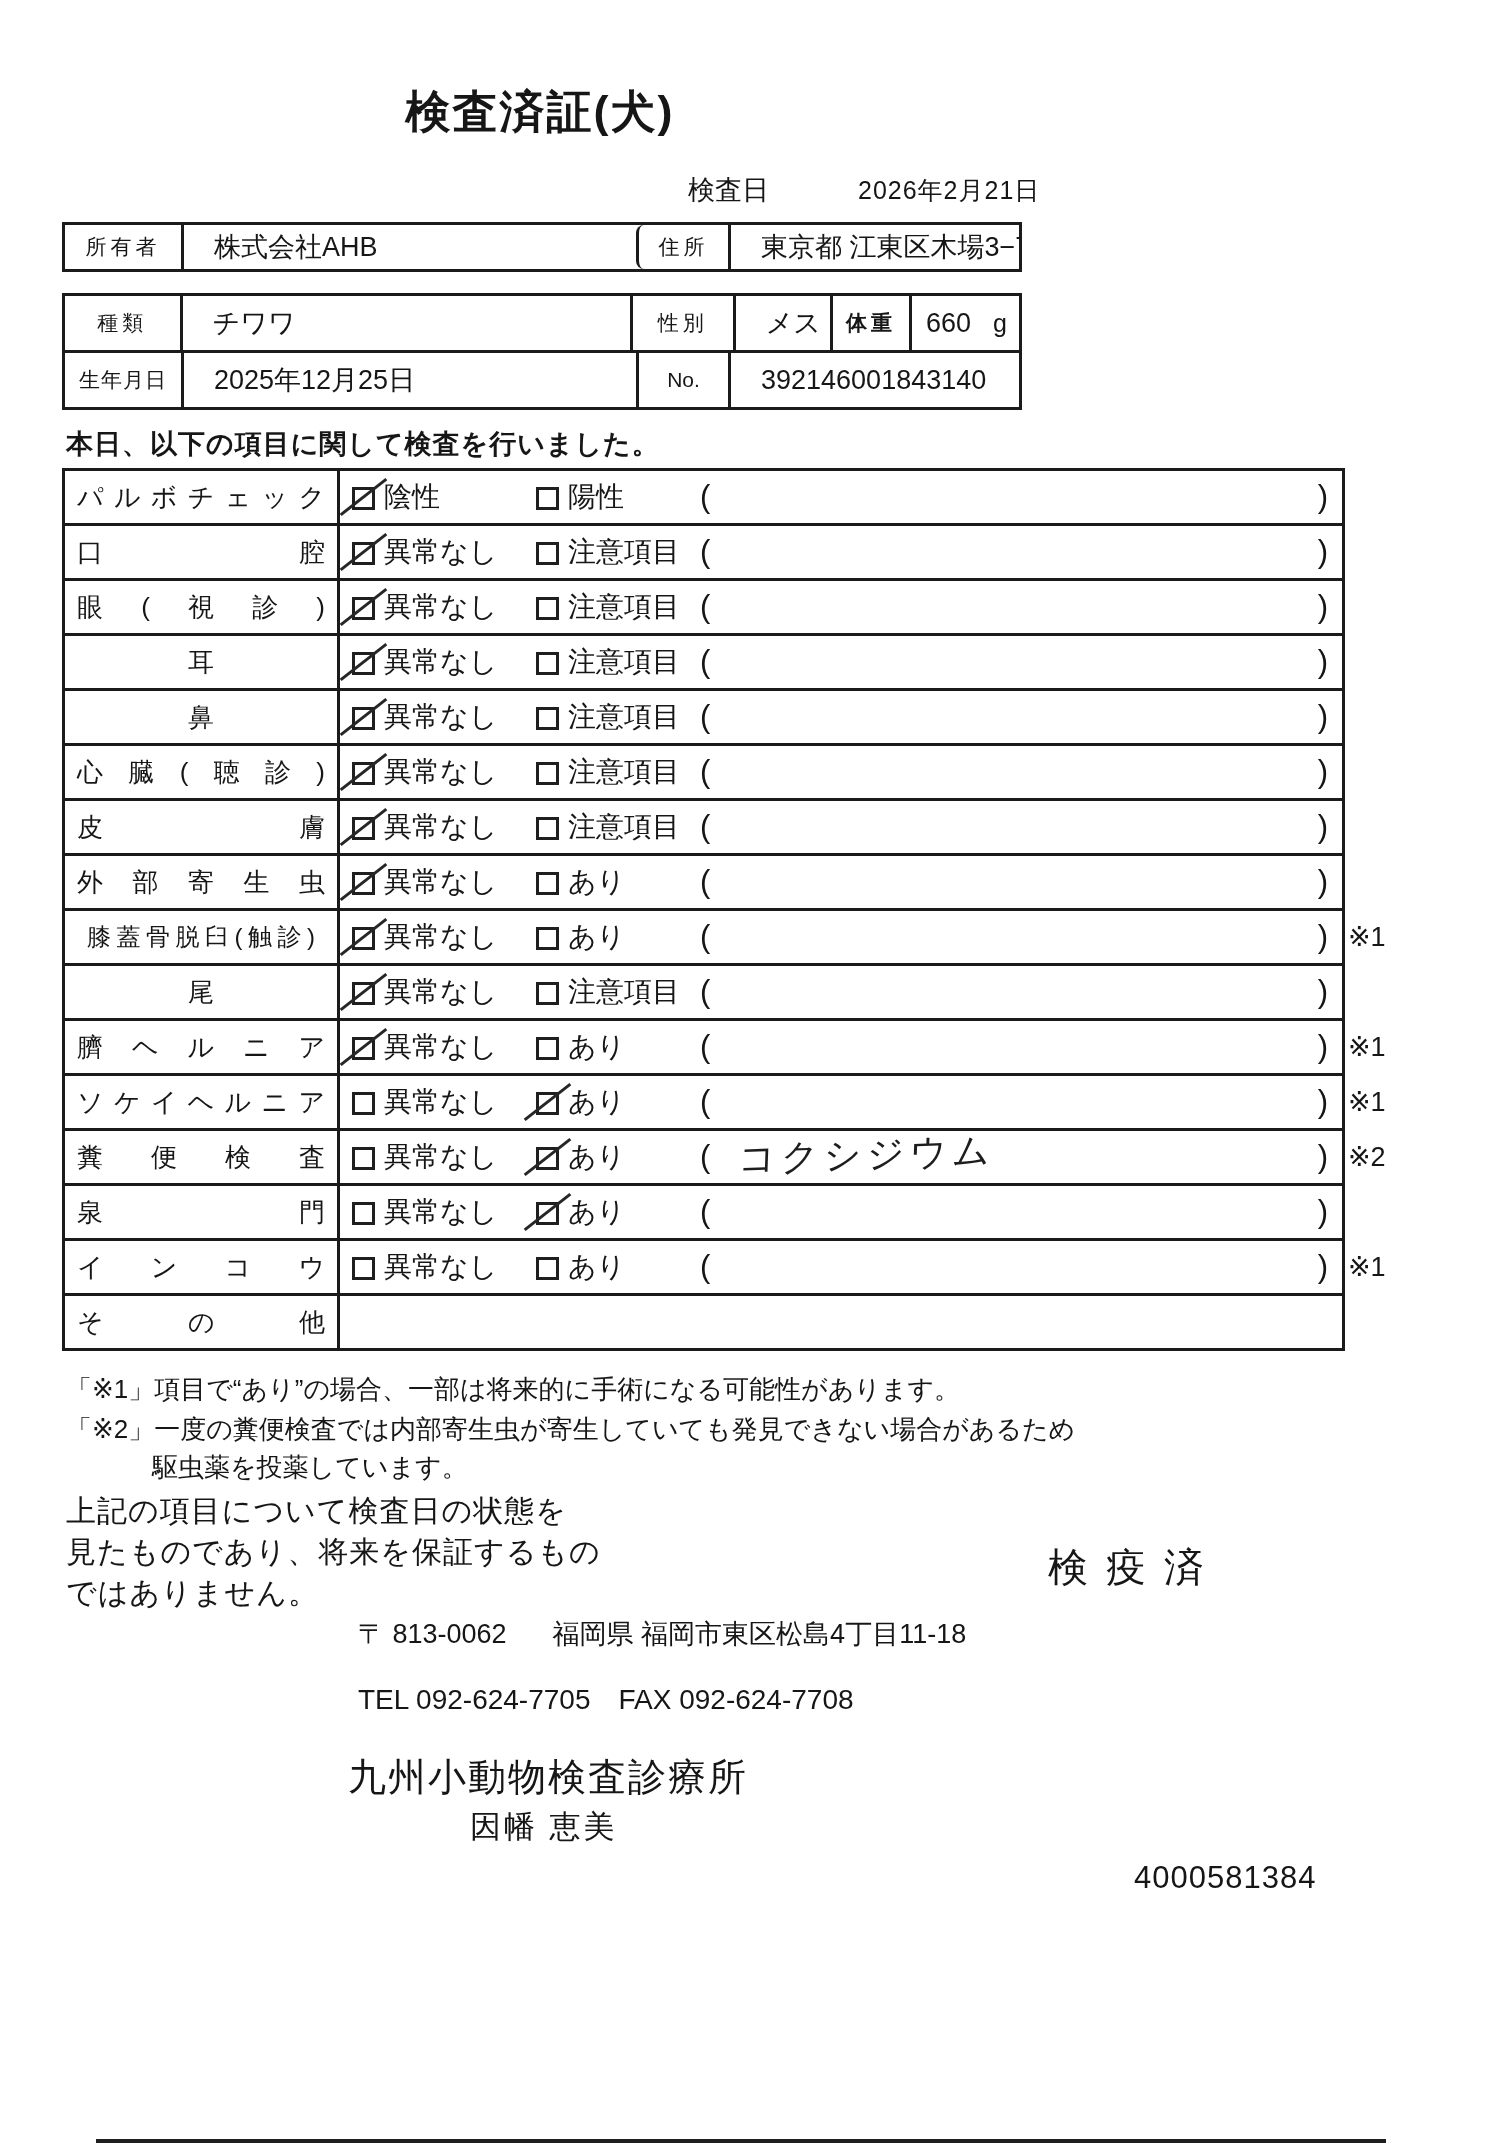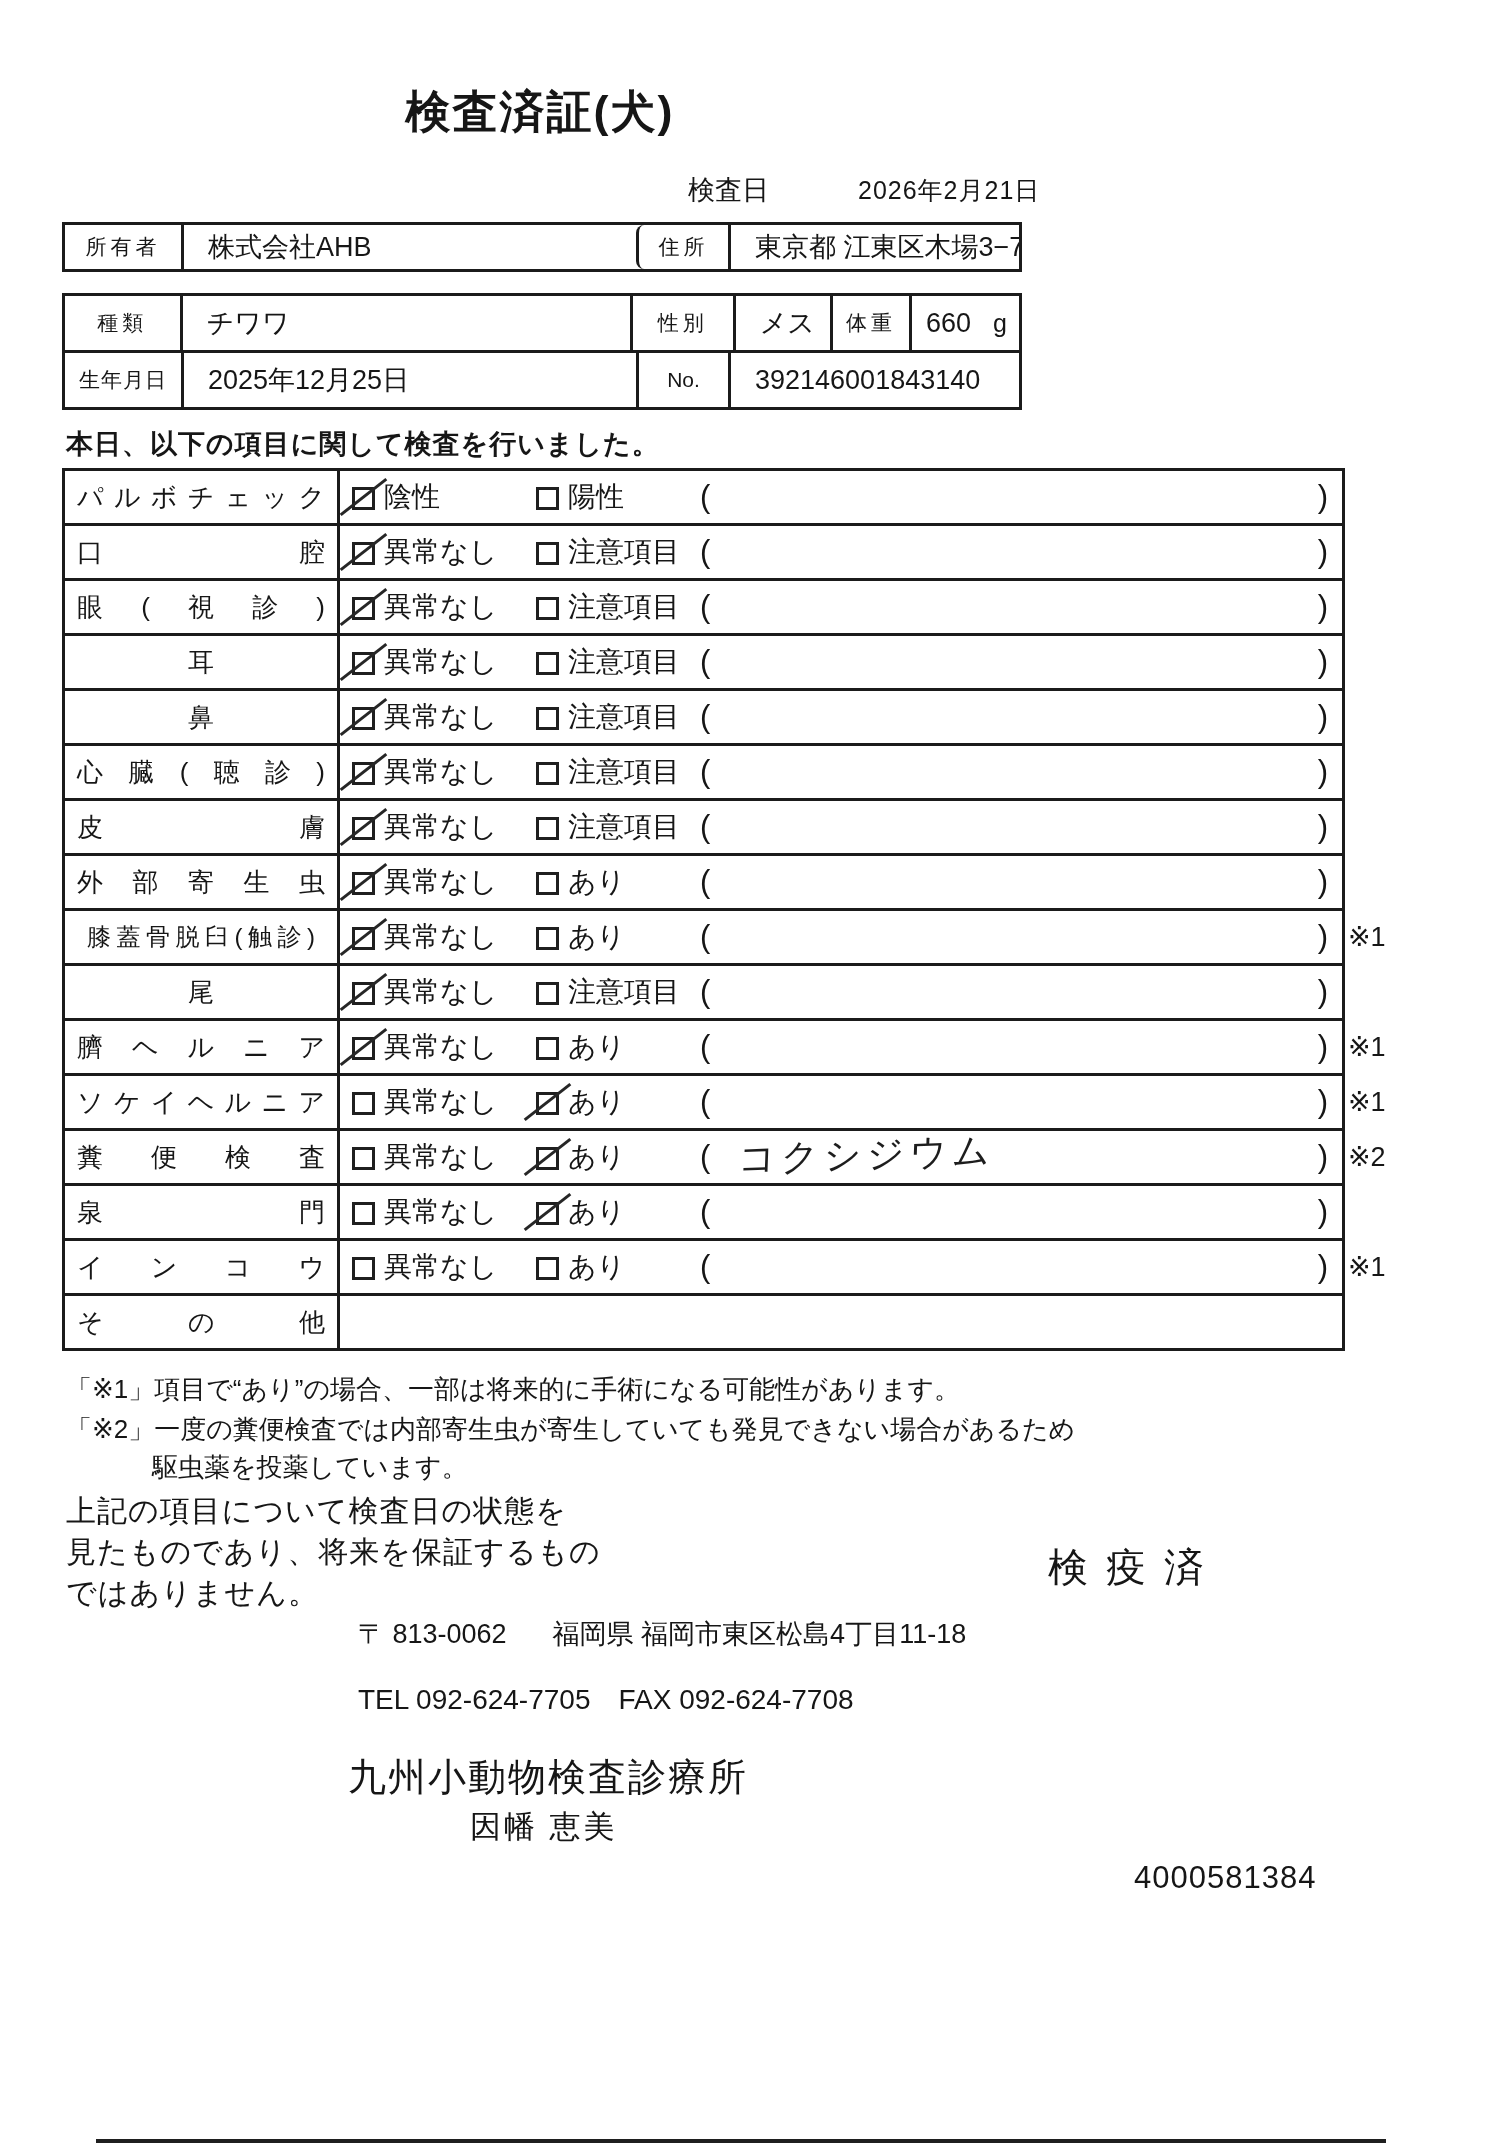--- a/index.html
+++ b/index.html
@@ -27,21 +27,21 @@
   .trow { display:flex; }
   .trow + .trow { border-top:3px solid #1b1b1b; }
   .tcell {
     box-sizing:border-box;
     display:flex; align-items:center;
     font-size:21px;
     overflow:hidden; white-space:nowrap;
   }
   .tcell + .tcell { border-left:3px solid #1b1b1b; }
   .tcell.hdr { justify-content:center; letter-spacing:4px; }
-  .tcell.val { padding-left:24px; font-size:27px; }
+  .tcell.val { padding-left:30px; font-size:27px; }
   .tcell.wval { justify-content:flex-end; padding-right:12px; font-size:27px; }
   .wunit { margin-left:22px; font-size:25px; }
 
   
   .chk-tbl { position:absolute; left:62px; top:468px; width:1283px; box-sizing:border-box; border:3px solid #1b1b1b; }
   .crow { display:flex; position:relative; height:52px; }
   .crow + .crow { border-top:3px solid #1b1b1b; }
   .clabel {
     box-sizing:border-box; width:275px; flex:0 0 275px;
     border-right:3px solid #1b1b1b;
@@ -112,21 +112,21 @@
     <div class="tcell val" style="width:291px;">東京都 江東区木場3−7−11</div>
   </div>
 </div>
 
 <div class="tbl" style="top:293px; width:954px;">
   <div class="trow" style="height:54px;">
     <div class="tcell hdr" style="width:116px;">種類</div>
     <div class="tcell val" style="width:455px;">チワワ</div>
     <div class="tcell hdr" style="width:104px;">性別</div>
     <div class="tcell val" style="width:98px;">メス</div>
-    <div class="tcell hdr" style="width:80px;">体重</div>
+    <div class="tcell hdr" style="width:80px;font-weight:bold;">体重</div>
     <div class="tcell wval" style="width:111px;">
       <span>660</span>
       <span class="wunit">g</span>
     </div>
   </div>
   <div class="trow" style="height:54px;">
     <div class="tcell hdr" style="width:116px; letter-spacing:1px;">生年月日</div>
     <div class="tcell val" style="width:455px;">2025年12月25日</div>
     <div class="tcell hdr" style="width:92px; letter-spacing:0;">No.</div>
     <div class="tcell val" style="width:291px;">392146001843140</div>

